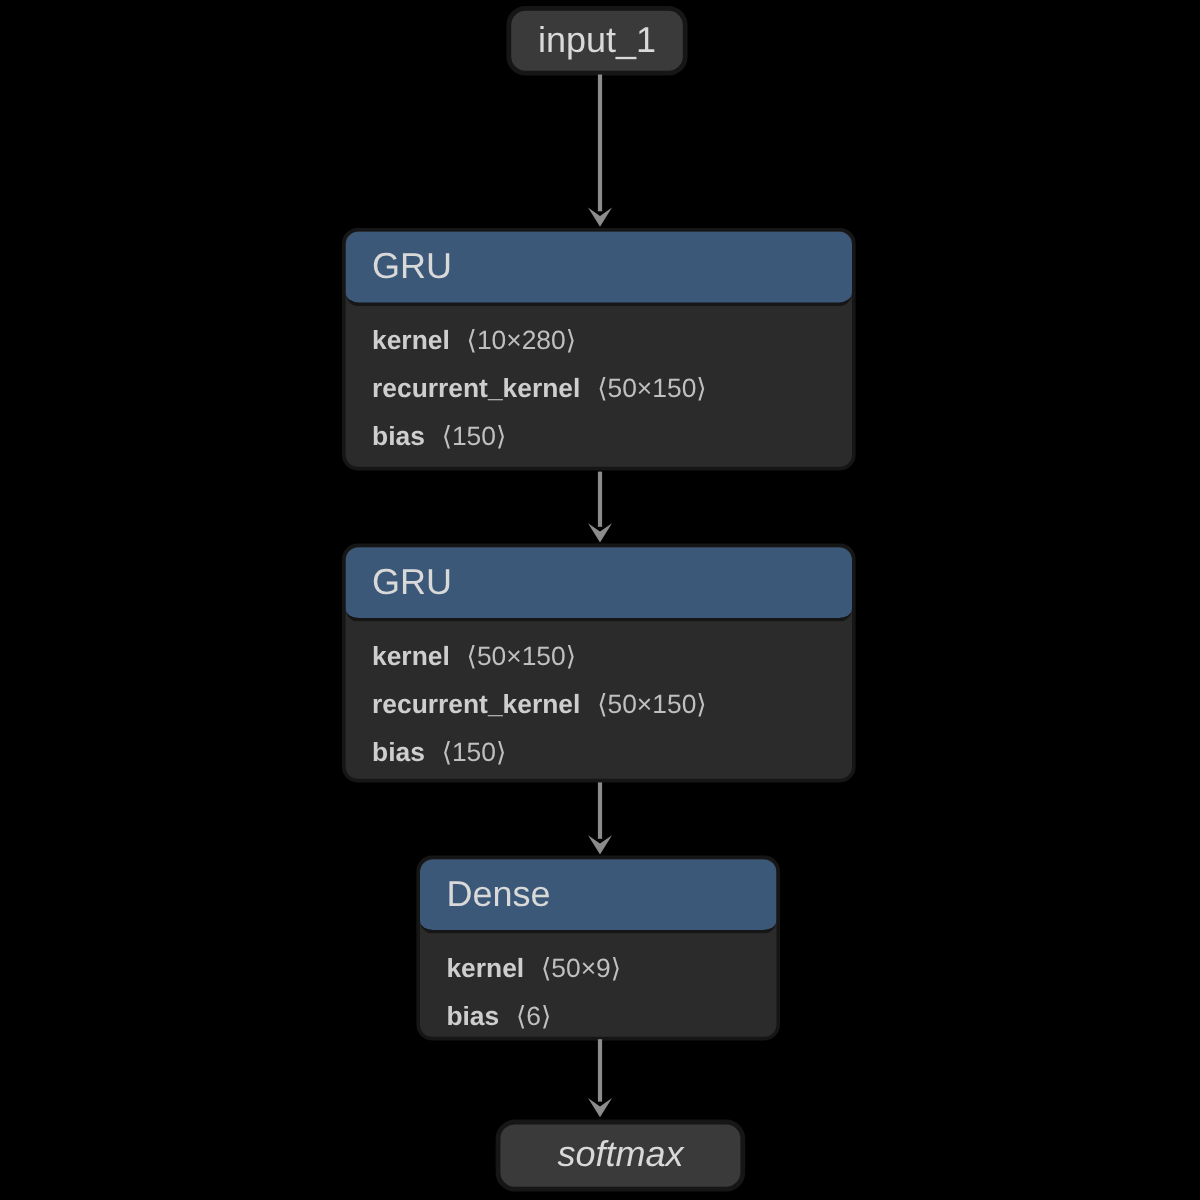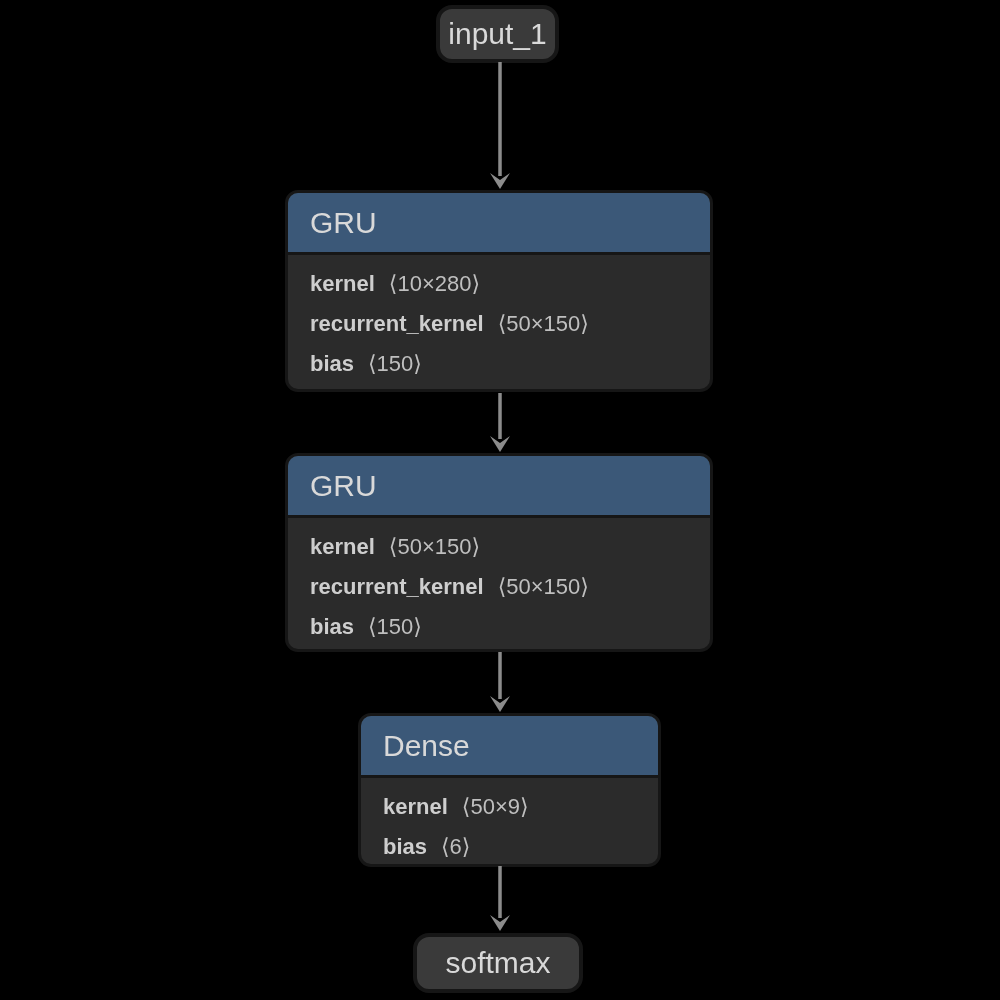--- a/index.html
+++ b/index.html
@@ -27,44 +27,45 @@
   .pill{
     position:absolute;
     background:var(--node-bg);
     border:4px solid var(--border);
     border-radius:16px;
     box-sizing:border-box;
     display:flex;align-items:center;justify-content:center;
     color:var(--header-text);
     font-size:30px;
   }
-  .n-input{left:436px;top:5px;width:123px;height:58px;}
-  .n-softmax{left:413px;top:933px;width:170px;height:60px;}
+  .n-input{left:422px;top:5px;width:151px;height:58px;}
+  .n-softmax{left:413px;top:933px;width:208px;height:60px;font-style:italic;}
 
   
   .layer{
     position:absolute;
     background:var(--body-bg);
     border:3px solid var(--border);
     border-radius:13px;
     box-sizing:border-box;
     overflow:hidden;
   }
   .n-gru1{left:285px;top:190px;width:428px;height:202px;}
   .n-gru2{left:285px;top:453px;width:428px;height:199px;}
-  .n-dense{left:358px;top:713px;width:303px;height:154px;}
+  .n-dense{left:347px;top:713px;width:303px;height:154px;}
 
   .layer-header{
     background:var(--header-bg);
     height:59px;
     border-bottom:3px solid var(--border);
     display:flex;align-items:center;
     padding:0 22px;
     color:var(--header-text);
     font-size:30px;
+    border-radius:11px;
   }
   .layer-body{
     padding:9px 22px 0 22px;
   }
   .param-line{
     height:40px;
     display:flex;align-items:center;
     font-size:22px;
     white-space:nowrap;
   }

